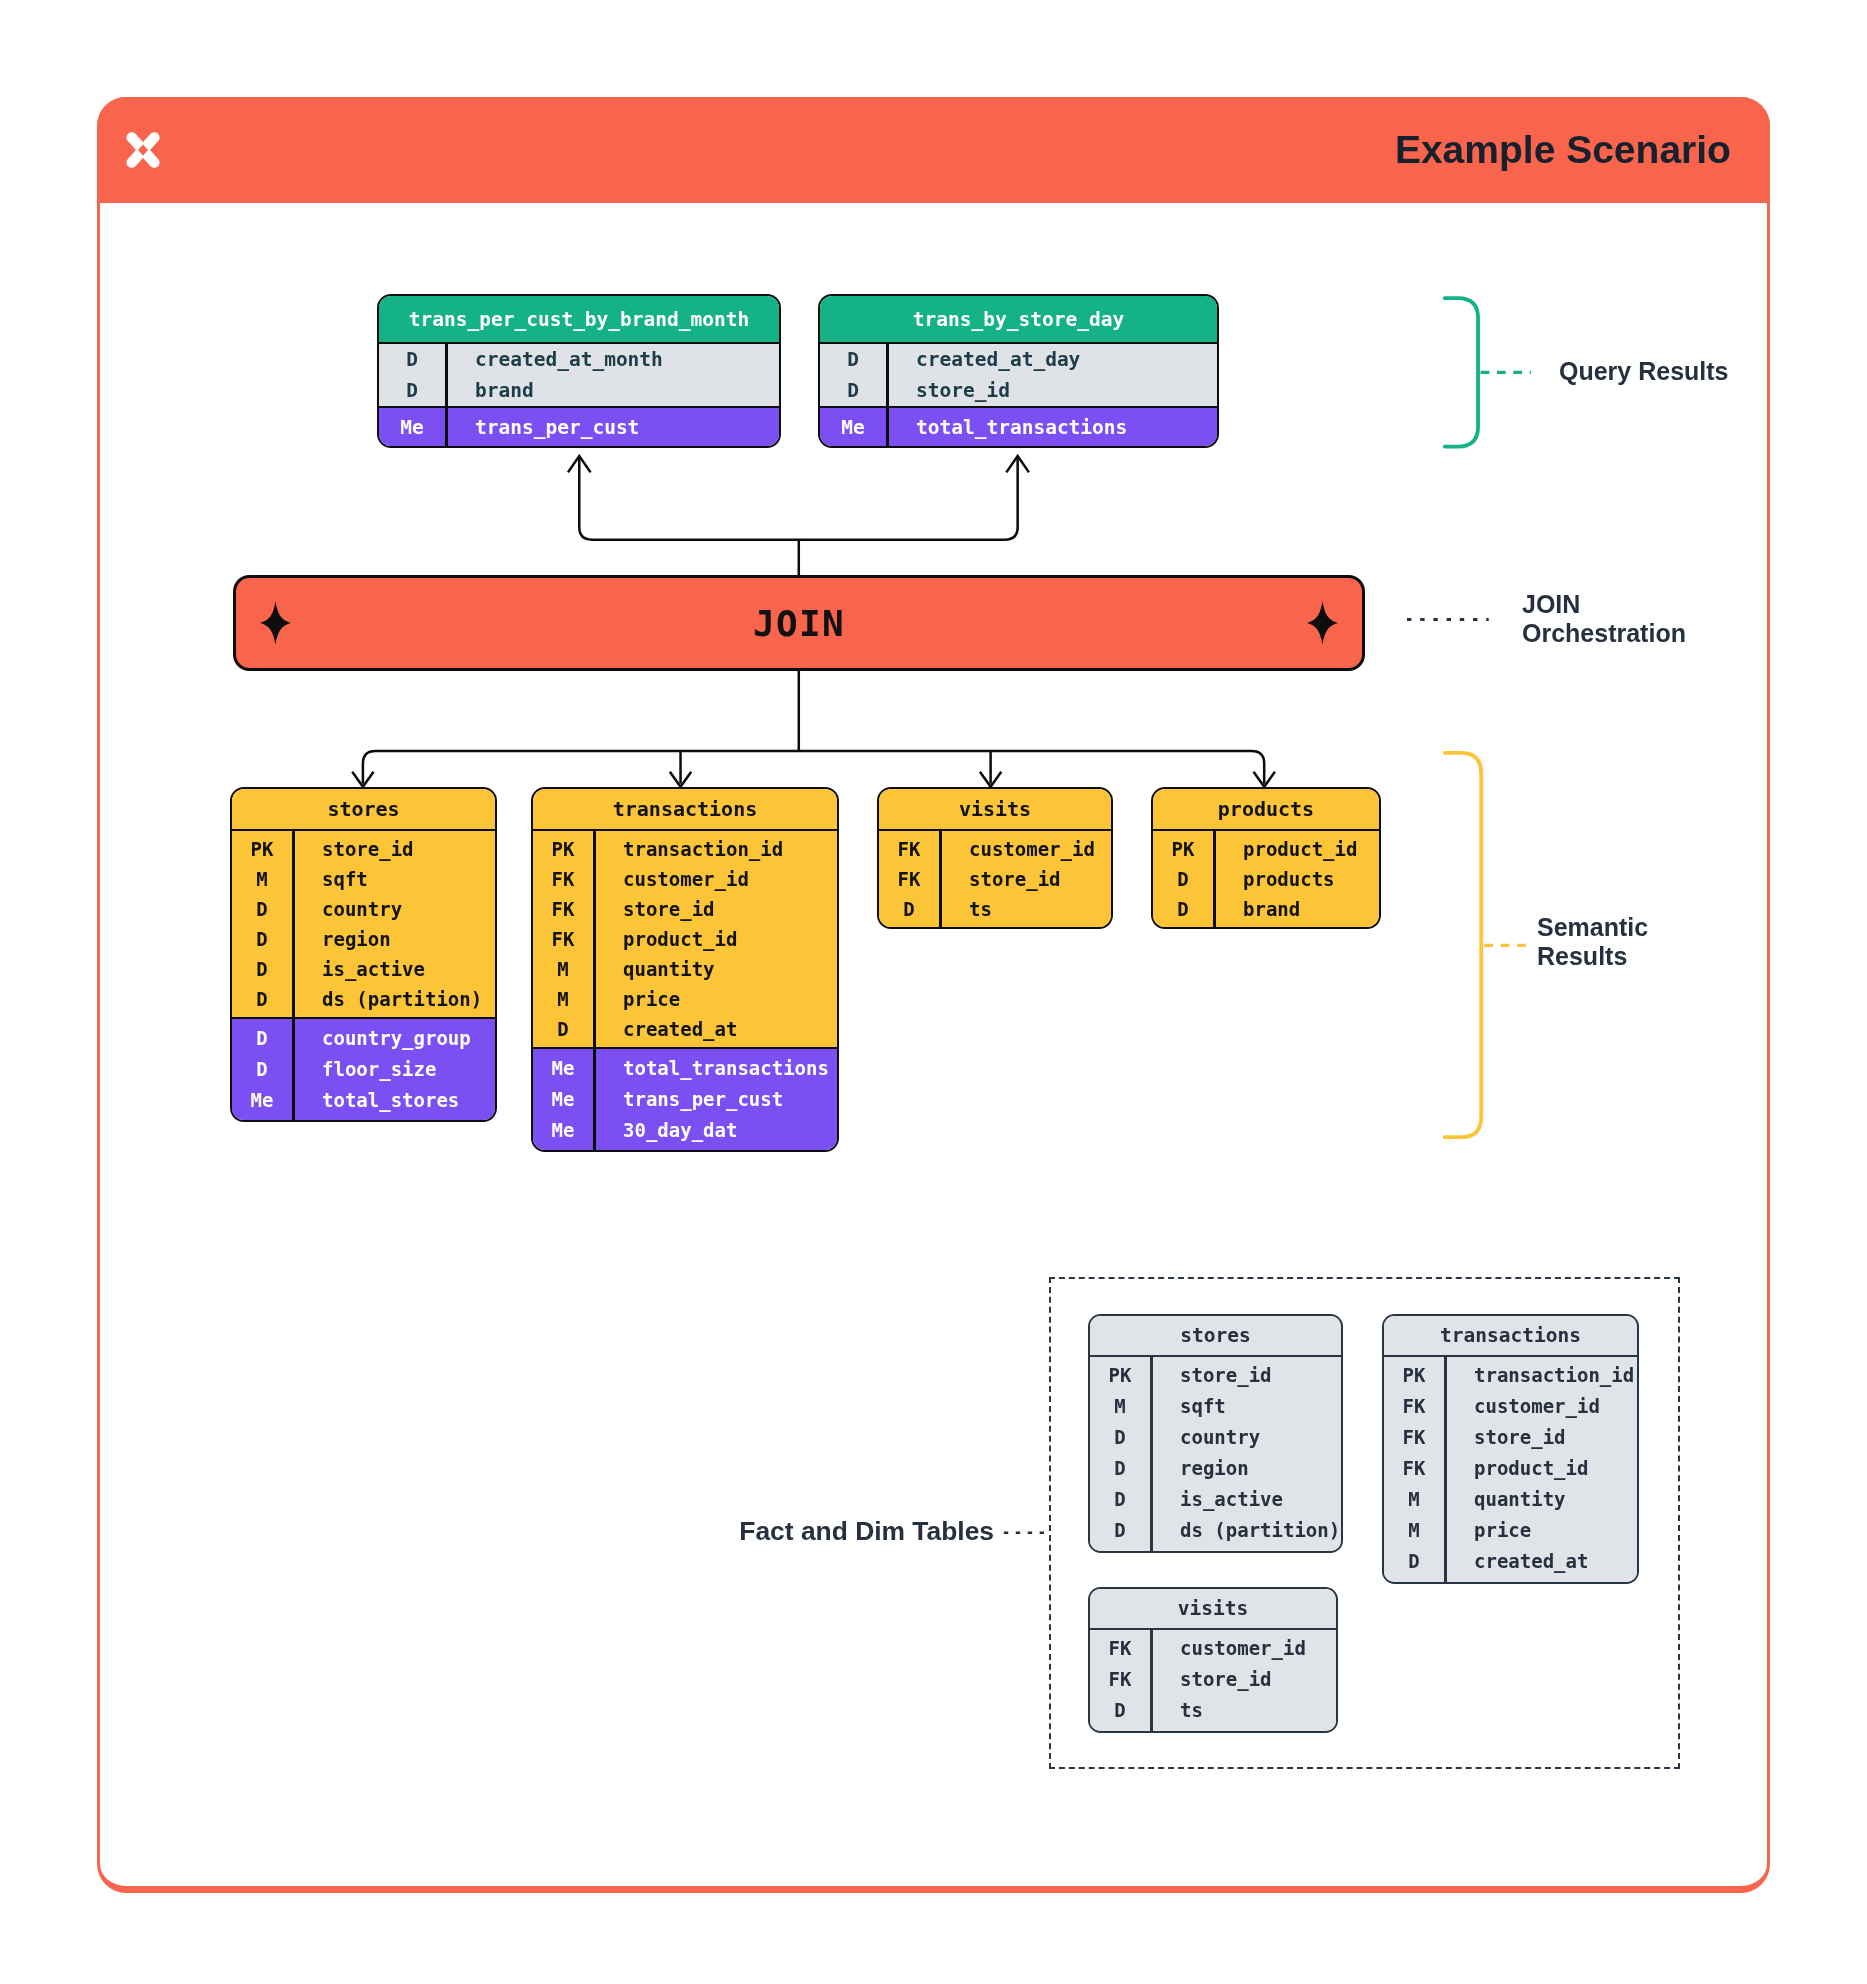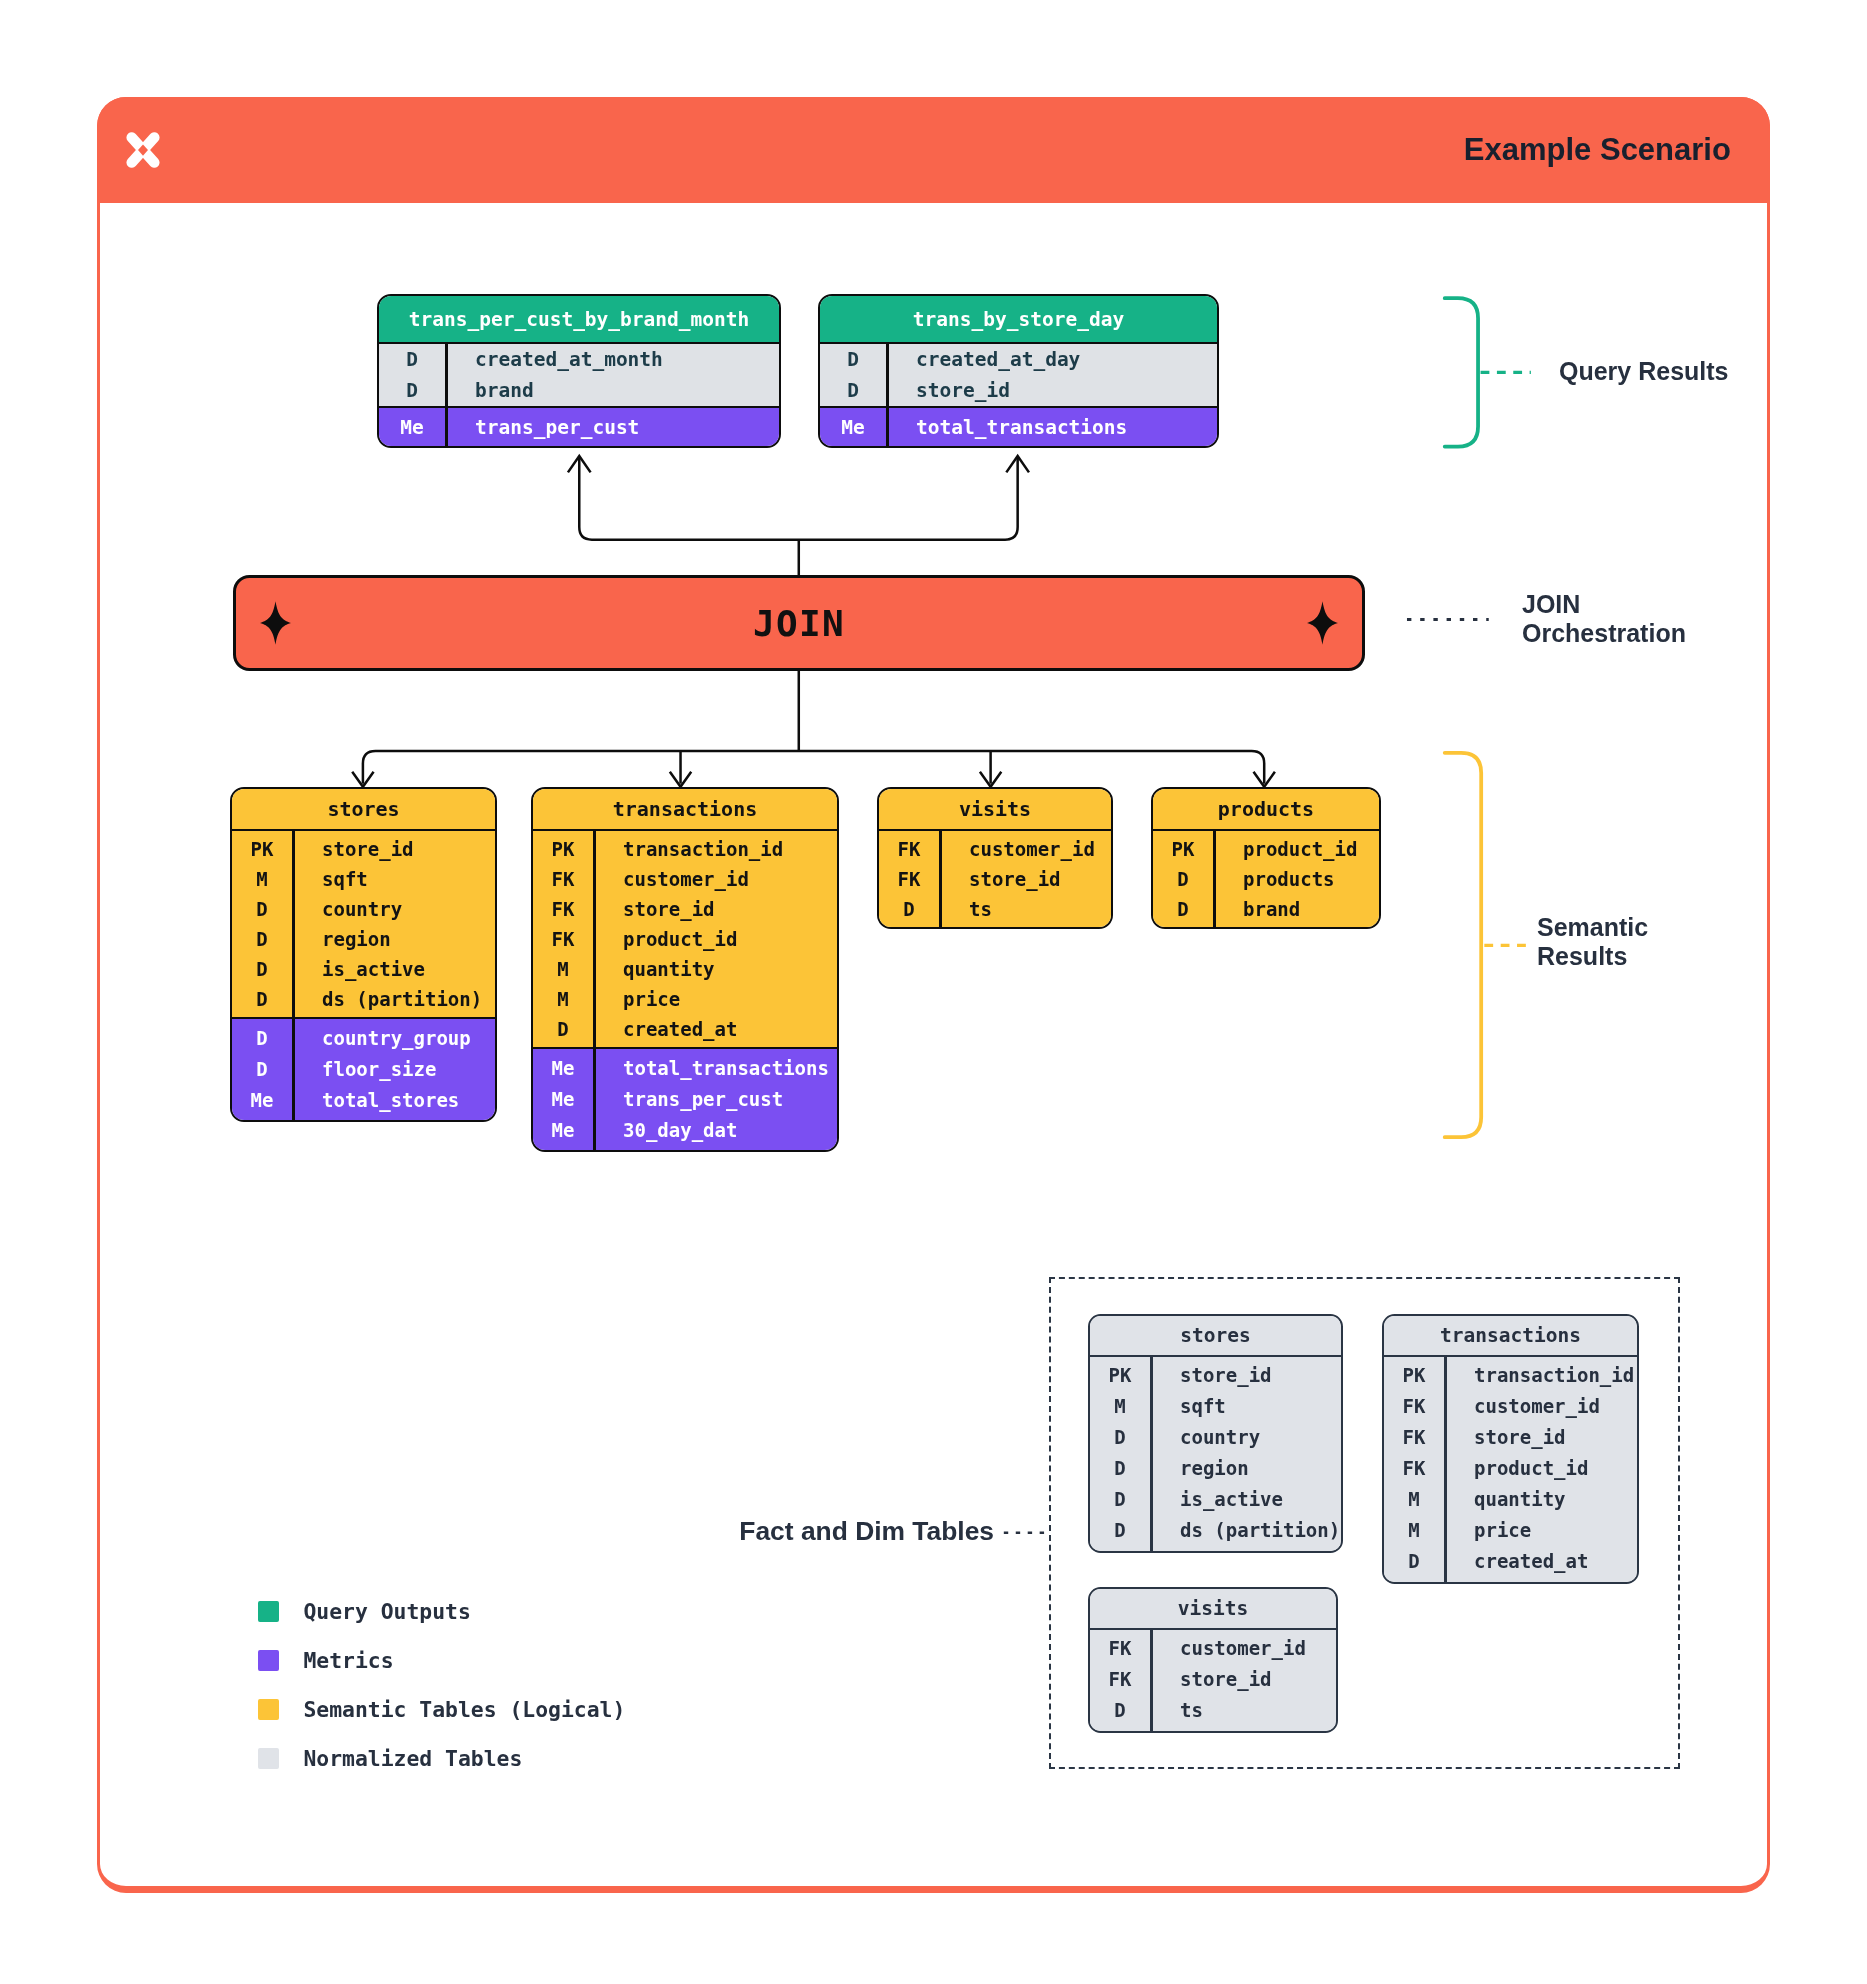--- a/index.html
+++ b/index.html
@@ -4,21 +4,21 @@
 <style>
   * { box-sizing: border-box; margin: 0; padding: 0; }
   html,body { background:#ffffff; }
   .page { position:relative; width:1868px; height:1985px; background:#ffffff; overflow:hidden;
           font-family:"Liberation Sans", sans-serif; }
 
   .card { position:absolute; left:97px; top:97px; width:1673px; height:1796px;
           border:3.1px solid #F9654C; border-bottom-width:7px; border-radius:29px; background:#ffffff; z-index:0; }
   .topbar { position:absolute; left:-3.1px; top:-3.1px; width:1673px; height:106px; background:#F9654C;
             border-radius:29px 29px 0 0; display:flex; align-items:center; justify-content:flex-end; padding-right:39px; }
-  .topbar-title { font-size:31px; font-weight:700; color:#18202E; }
+  .topbar-title { font-size:39px; font-weight:700; color:#18202E; }
   .logo { position:absolute; left:26.4px; top:50%; transform:translateY(-50%); }
 
   svg.overlay { position:absolute; left:0; top:0; z-index:1; pointer-events:none; }
 
   .tbl { position:absolute; border:2.5px solid #0d0d0d; border-radius:14px; overflow:hidden; background:#fff;
          font-family:"DejaVu Sans Mono","Liberation Mono",monospace; font-weight:700; z-index:2; }
   .hd { display:flex; align-items:center; justify-content:center; }
   .rows, .metrics { position:relative; border-top:2.5px solid #0d0d0d; }
   .rows::before, .metrics::before { content:""; position:absolute; left:60px; top:0; bottom:0; width:2.5px; background:#0d0d0d; }
   .row { display:flex; align-items:center; position:relative; }
@@ -371,33 +371,15 @@
           <span class="val">ts</span>
         </div>
     </div>
   </div>
 
   <div class="lbl lbl-query">Query Results</div>
   <div class="lbl lbl-join">JOIN Orchestration</div>
   <div class="lbl lbl-sem">Semantic Results</div>
   <div class="lbl lbl-fact">Fact and Dim Tables</div>
 
-  <div class="legend">
-    <div class="legend-item">
-      <span class="sw" style="background: rgb(22, 178, 135);"></span>
-      <span class="legend-label">Query Outputs</span>
-    </div>
-    <div class="legend-item">
-      <span class="sw" style="background: rgb(123, 79, 242);"></span>
-      <span class="legend-label">Metrics</span>
-    </div>
-    <div class="legend-item">
-      <span class="sw" style="background: rgb(252, 196, 55);"></span>
-      <span class="legend-label">Semantic Tables (Logical)</span>
-    </div>
-    <div class="legend-item">
-      <span class="sw" style="background: rgb(224, 227, 232);"></span>
-      <span class="legend-label">Normalized Tables</span>
-    </div>
-  </div>
 
 </div>
 
 
 </body></html>

